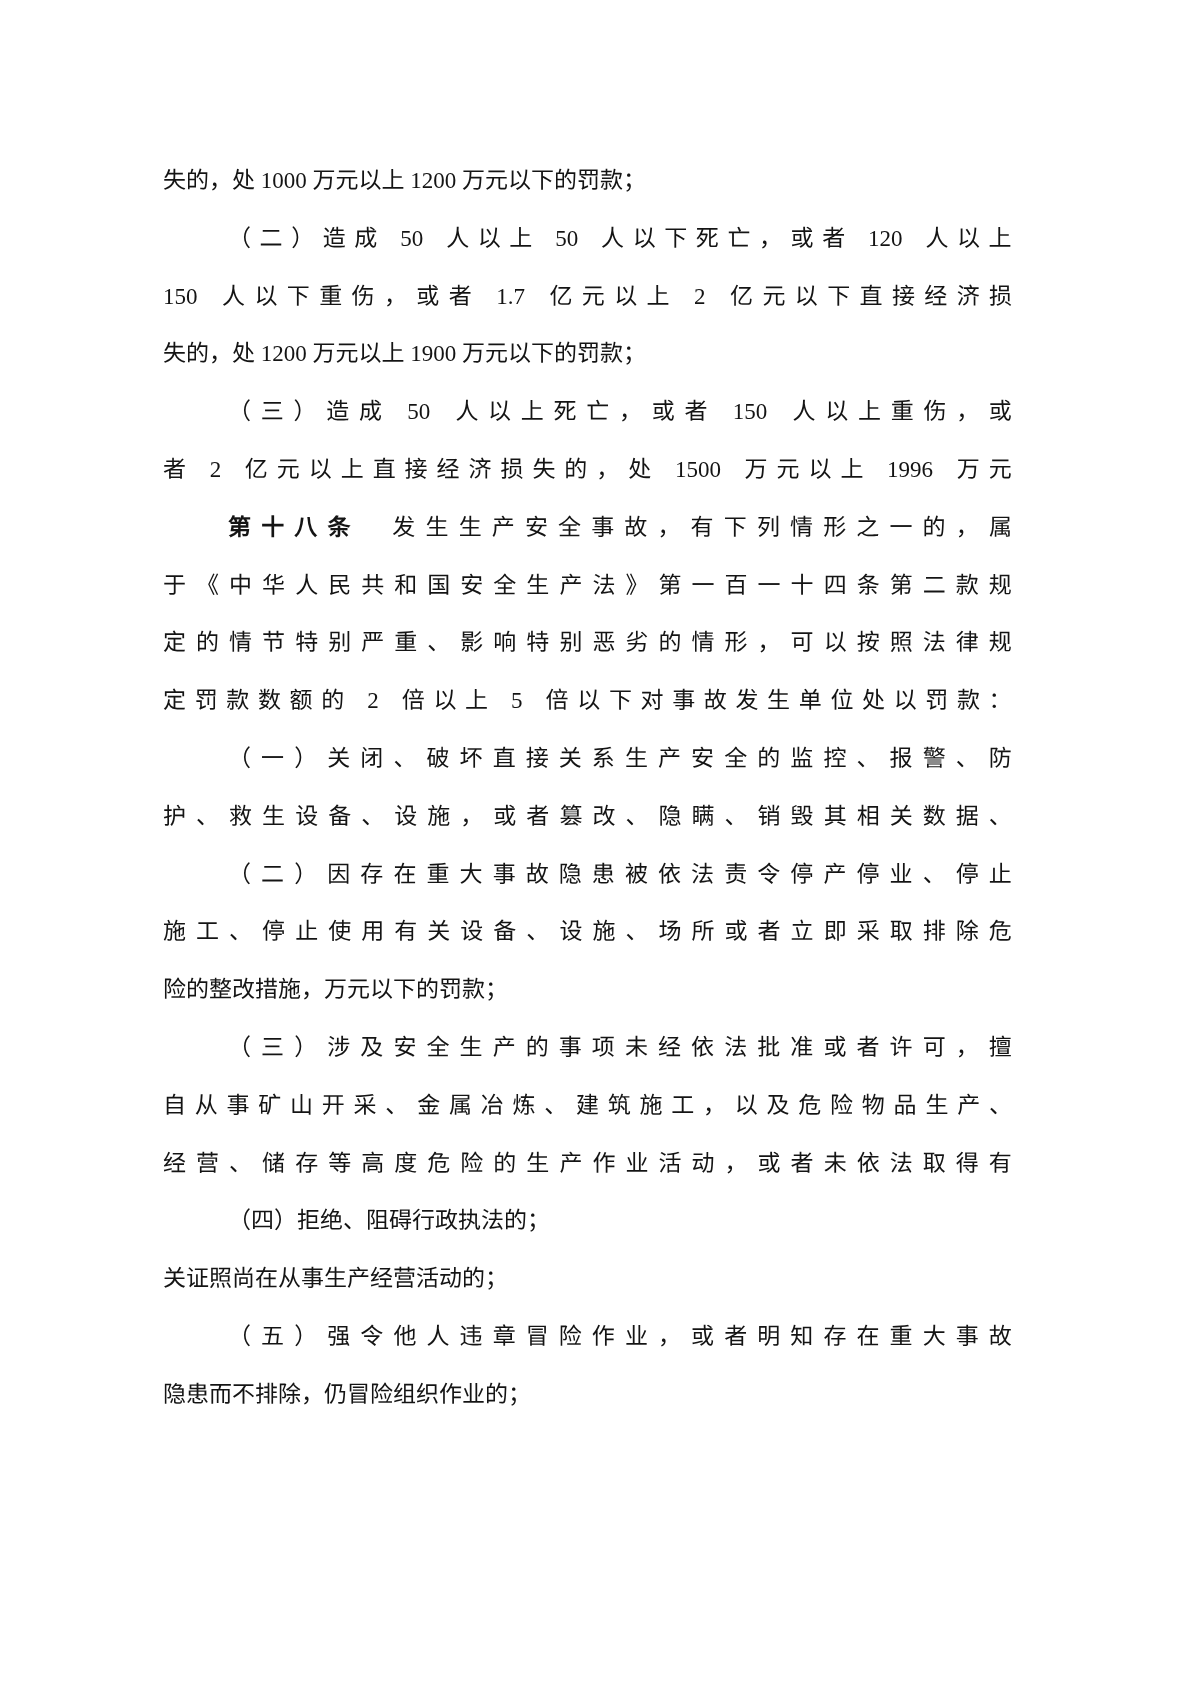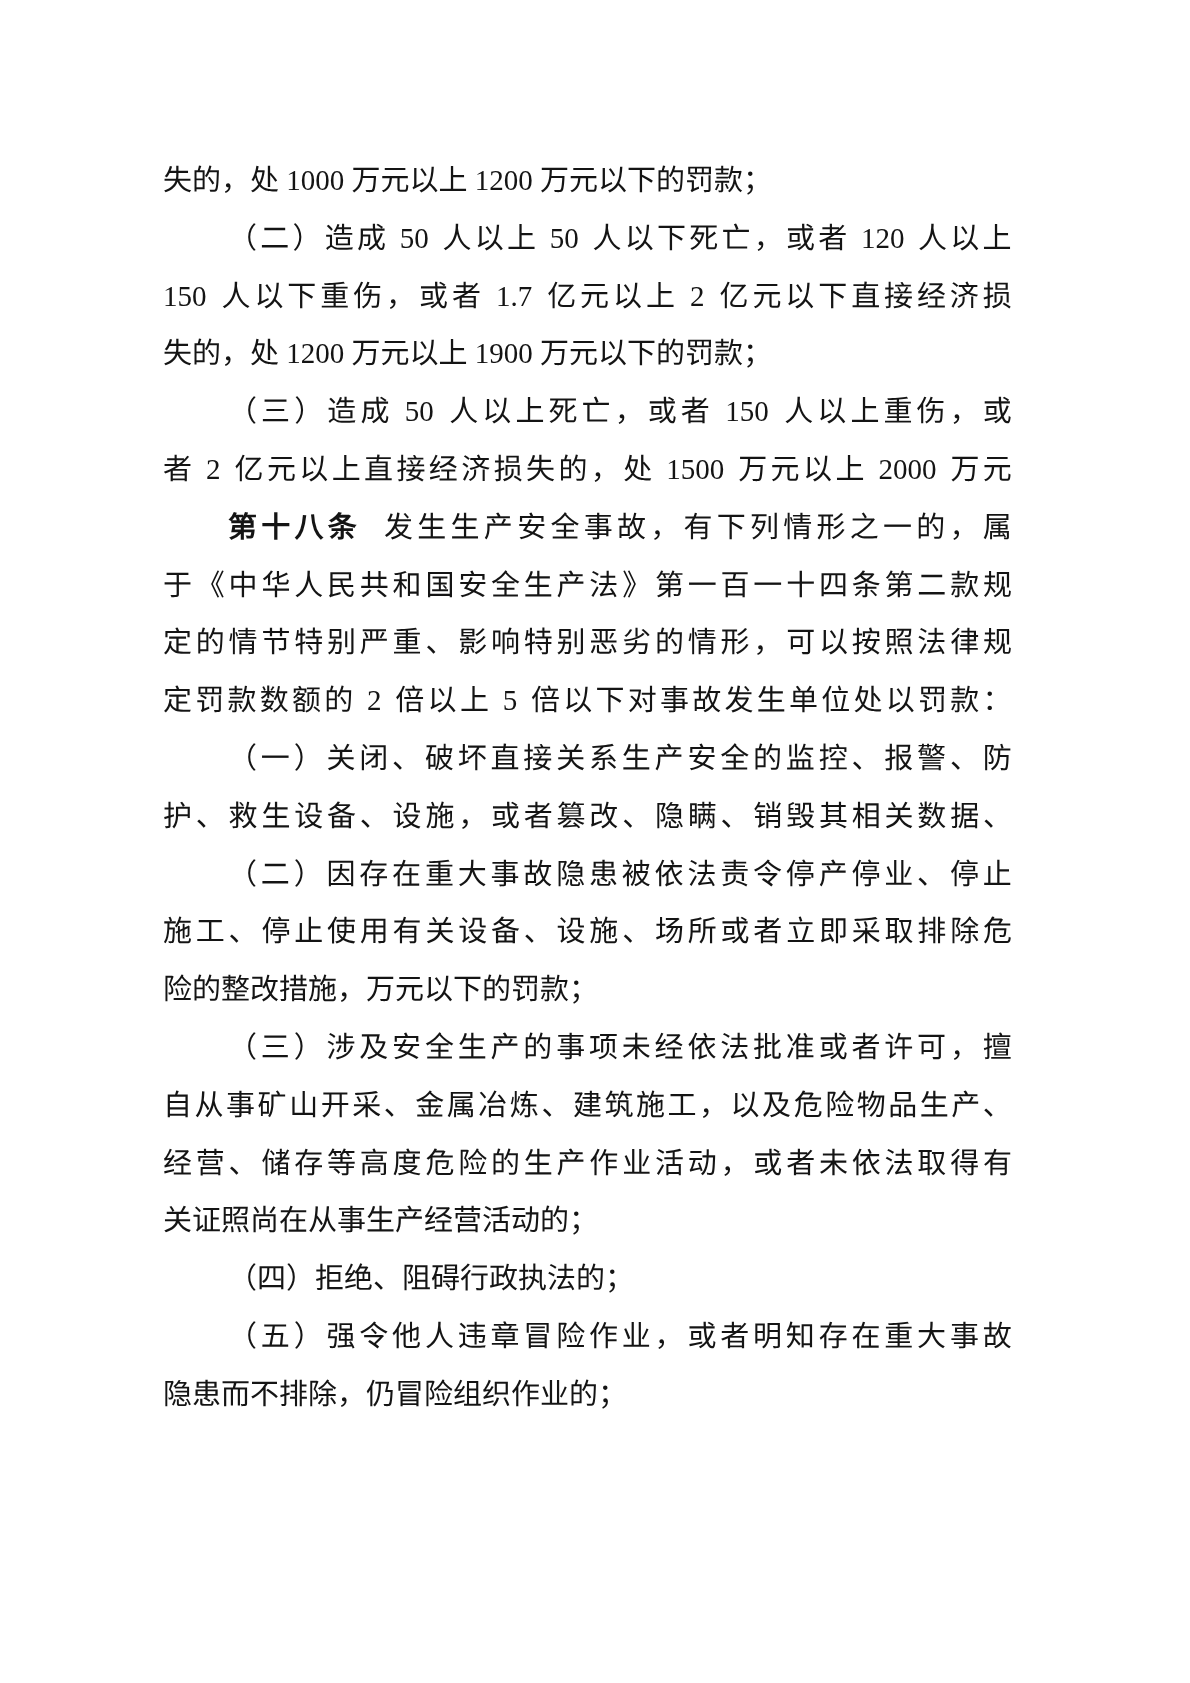--- a/index.html
+++ b/index.html
@@ -19,21 +19,21 @@
     inset: 0;
     background: #ffffff;
   }
   .doc-body {
     position: absolute;
     left: 163px;
     top: 152px;
     width: 849px;
     color: #141414;
     font-family: "Liberation Serif", "DejaVu Serif", serif;
-    font-size: 29px;
+    font-size: 23px;
     line-height: 57.8px;
     font-kerning: none;
   }
   .line {
     white-space: pre;
   }
   
   .line.justify {
     display: flex;
     justify-content: space-between;
@@ -165,21 +165,21 @@
         <span class="tok">，</span>
         <span class="tok">处</span>
         <span class="tok"> </span>
         <span class="tok">1500</span>
         <span class="tok"> </span>
         <span class="tok">万</span>
         <span class="tok">元</span>
         <span class="tok">以</span>
         <span class="tok">上</span>
         <span class="tok"> </span>
-        <span class="tok">2000</span>
+        <span class="tok">1996</span>
         <span class="tok"> </span>
         <span class="tok">万</span>
         <span class="tok">元</span>
       </div>
       <div class="line indent justify">
         <span class="tok bold">第</span>
         <span class="tok bold">十</span>
         <span class="tok bold">八</span>
         <span class="tok bold">条</span>
         <span class="tok"> </span>
@@ -477,22 +477,22 @@
         <span class="tok">，</span>
         <span class="tok">或</span>
         <span class="tok">者</span>
         <span class="tok">未</span>
         <span class="tok">依</span>
         <span class="tok">法</span>
         <span class="tok">取</span>
         <span class="tok">得</span>
         <span class="tok">有</span>
       </div>
+      <div class="line indent">（四）拒绝、阻碍行政执法的；</div>
       <div class="line">关证照尚在从事生产经营活动的；</div>
-      <div class="line indent">（四）拒绝、阻碍行政执法的；</div>
       <div class="line indent justify">
         <span class="tok">（</span>
         <span class="tok">五</span>
         <span class="tok">）</span>
         <span class="tok">强</span>
         <span class="tok">令</span>
         <span class="tok">他</span>
         <span class="tok">人</span>
         <span class="tok">违</span>
         <span class="tok">章</span>

